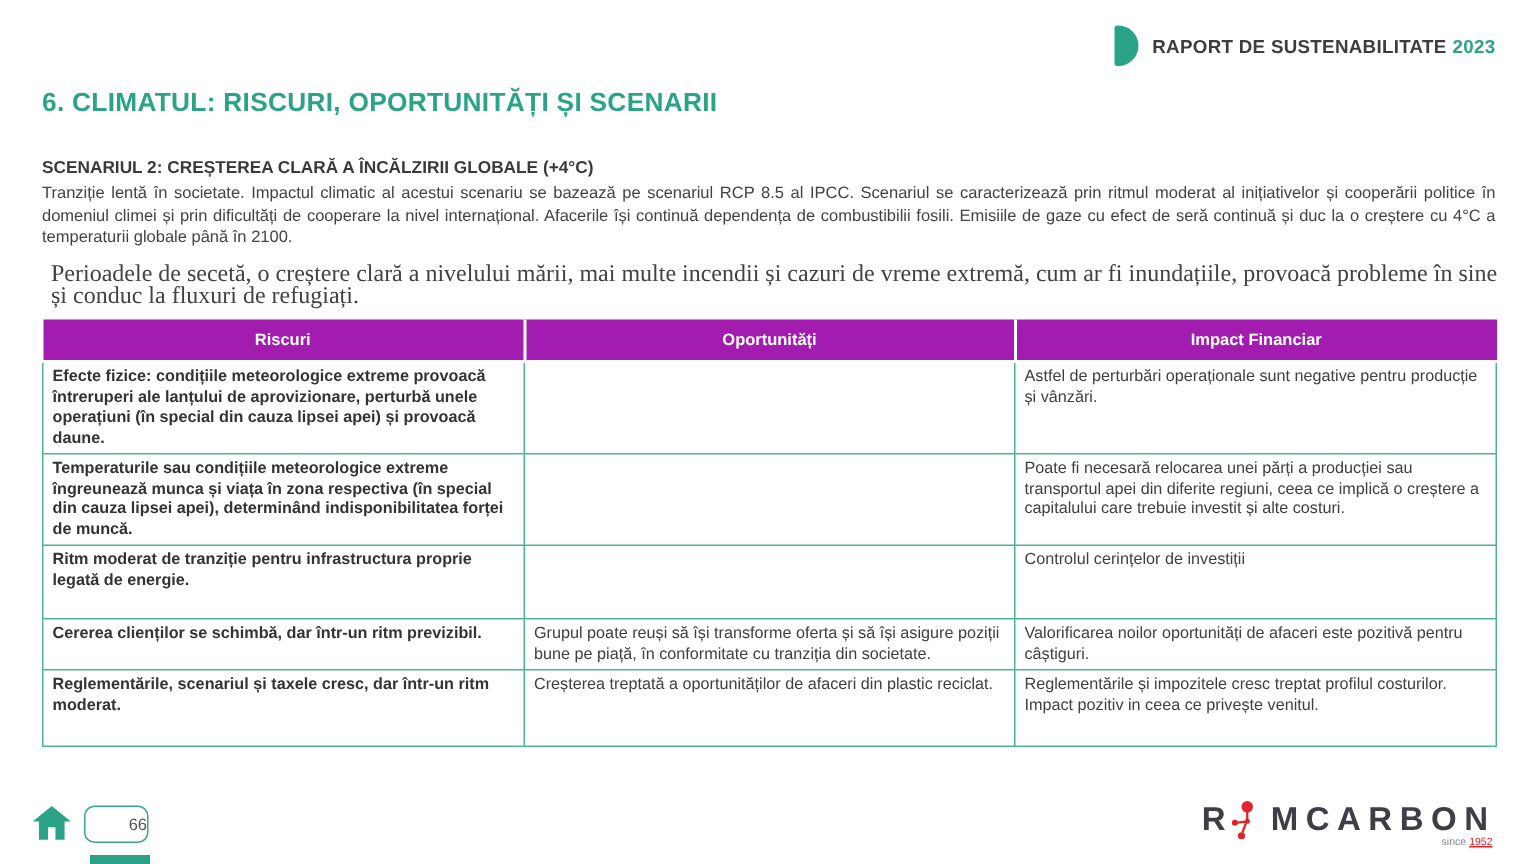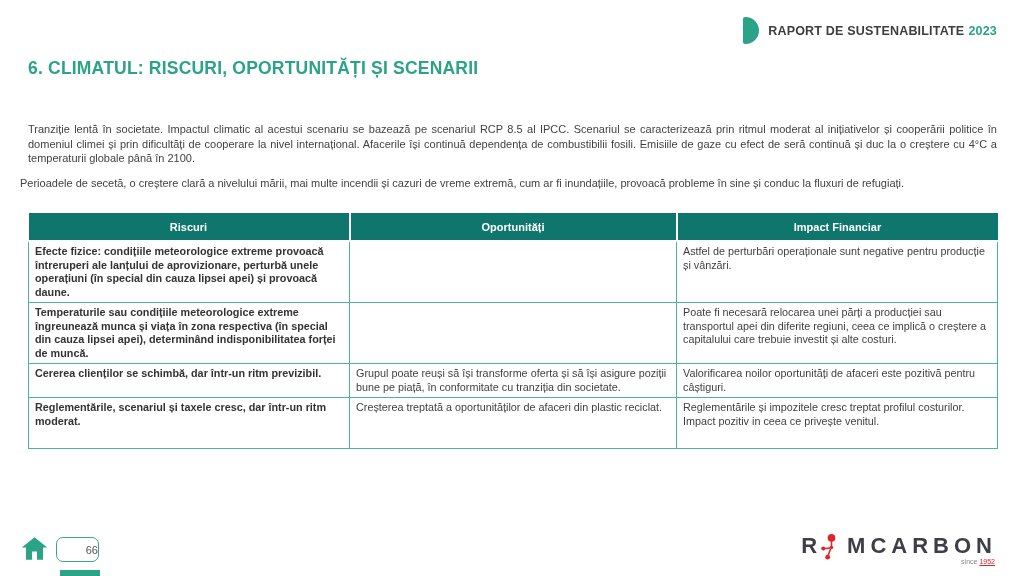--- a/index.html
+++ b/index.html
@@ -16,26 +16,26 @@
   
   .brand { position: absolute; top: 17px; right: 27px; display: flex; align-items: center; gap: 9px; }
   .brand-leaf { width: 16px; height: 27px; background: var(--accent, #2ba387); border-radius: 2px 14px 14px 2px; }
   .brand-title { font-size: 12.5px; font-weight: bold; color: #3d3d3d; letter-spacing: .2px; }
   .brand-year { color: var(--accent, #2ba387); margin-left: 4px; }
 
   
   .page-title { position: absolute; left: 28px; top: 58px; font-size: 17.5px; font-weight: bold; color: var(--accent, #2ba387); letter-spacing: .2px; }
   .scenario-title { position: absolute; left: 28px; top: 106px; font-size: 11.5px; font-weight: bold; color: #3a3a3a; }
   .para1 { position: absolute; left: 28px; top: 122px; width: 969px; font-size: 11px; line-height: 14.5px; text-align: justify; color: #424242; }
-  .para2 { position: absolute; left: 20px; top: 176px; width: 969px; font-size: 11px; line-height: 14.5px; color: #424242; }
+  .para2 { position: absolute; left: 34px; top: 176px; width: 969px; font-size: 16px; line-height: 14.5px; color: #424242; font-family: Liberation Serif, serif; }
 
   
   .risk-table { position: absolute; left: 28px; top: 213px; width: 969px; border-collapse: collapse; table-layout: fixed; }
   .risk-table th {
-    background: #0f766e; color: #ffffff; font-size: 11px; font-weight: bold;
+    background: #a21caf; color: #ffffff; font-size: 11px; font-weight: bold;
     height: 28px; text-align: center; vertical-align: middle;
     border-left: 2px solid #ffffff; border-bottom: 2px solid #ffffff;
   }
   .risk-table th:first-child { border-left: none; }
   .risk-table td {
     border: 1px solid #4db39a;
     vertical-align: top; padding: 3px 7px 3px 6px;
     font-size: 10.8px; line-height: 13.5px; color: #3f3f3f;
     white-space: pre-line;
   }
@@ -68,20 +68,21 @@
 <div class="page">
 
   <div class="brand">
     <div class="brand-leaf"></div>
     <div class="brand-title">
       <span>RAPORT DE SUSTENABILITATE</span><span class="brand-year">2023</span>
     </div>
   </div>
 
   <div class="page-title">6. CLIMATUL: RISCURI, OPORTUNITĂȚI ȘI SCENARII</div>
+  <div class="scenario-title">SCENARIUL 2: CREȘTEREA CLARĂ A ÎNCĂLZIRII GLOBALE (+4°C)</div>
   <div class="para1">Tranziție lentă în societate. Impactul climatic al acestui scenariu se bazează pe scenariul RCP 8.5 al IPCC. Scenariul se caracterizează prin ritmul moderat al inițiativelor și cooperării politice în domeniul climei și prin dificultăți de cooperare la nivel internațional. Afacerile își continuă dependența de combustibilii fosili. Emisiile de gaze cu efect de seră continuă și duc la o creștere cu 4°C a temperaturii globale până în 2100.</div>
   <div class="para2">Perioadele de secetă, o creștere clară a nivelului mării, mai multe incendii și cazuri de vreme extremă, cum ar fi inundațiile, provoacă probleme în sine și conduc la fluxuri de refugiați.</div>
 
   <table class="risk-table">
     <colgroup>
         <col class="col-risc">
         <col class="col-oport">
         <col class="col-impact">
       </colgroup>
     <thead>
@@ -94,20 +95,25 @@
     <tbody>
       <tr class="row-1">
         <td class="risc">Efecte fizice: condițiile meteorologice extreme provoacă întreruperi ale lanțului de aprovizionare, perturbă unele operațiuni (în special din cauza lipsei apei) și provoacă daune.</td>
         <td></td>
         <td>Astfel de perturbări operaționale sunt negative pentru producție și vânzări.</td>
       </tr>
       <tr class="row-2">
         <td class="risc">Temperaturile sau condițiile meteorologice extreme îngreunează munca și viața în zona respectiva (în special din cauza lipsei apei), determinând indisponibilitatea forței de muncă.</td>
         <td></td>
         <td>Poate fi necesară relocarea unei părți a producției sau transportul apei din diferite regiuni, ceea ce implică o creștere a capitalului care trebuie investit și alte costuri.</td>
+      </tr>
+      <tr class="row-3">
+        <td class="risc">Ritm moderat de tranziție pentru infrastructura proprie legată de energie.</td>
+        <td></td>
+        <td>Controlul cerințelor de investiții</td>
       </tr>
       <tr class="row-4">
         <td class="risc">Cererea clienților se schimbă, dar într-un ritm previzibil.</td>
         <td>Grupul poate reuși să își transforme oferta și să își asigure poziții bune pe piață, în conformitate cu tranziția din societate.</td>
         <td>Valorificarea noilor oportunități de afaceri este pozitivă pentru câștiguri.</td>
       </tr>
       <tr class="row-5">
         <td class="risc">Reglementările, scenariul și taxele cresc, dar într-un ritm moderat.</td>
         <td>Creșterea treptată a oportunităților de afaceri din plastic reciclat.</td>
         <td>Reglementările și impozitele cresc treptat profilul costurilor.

